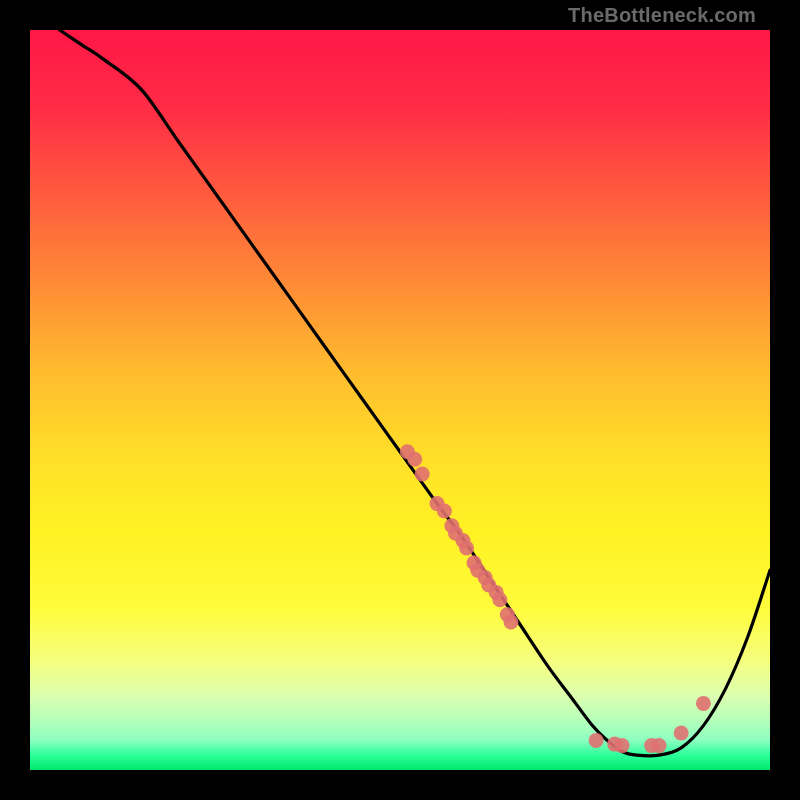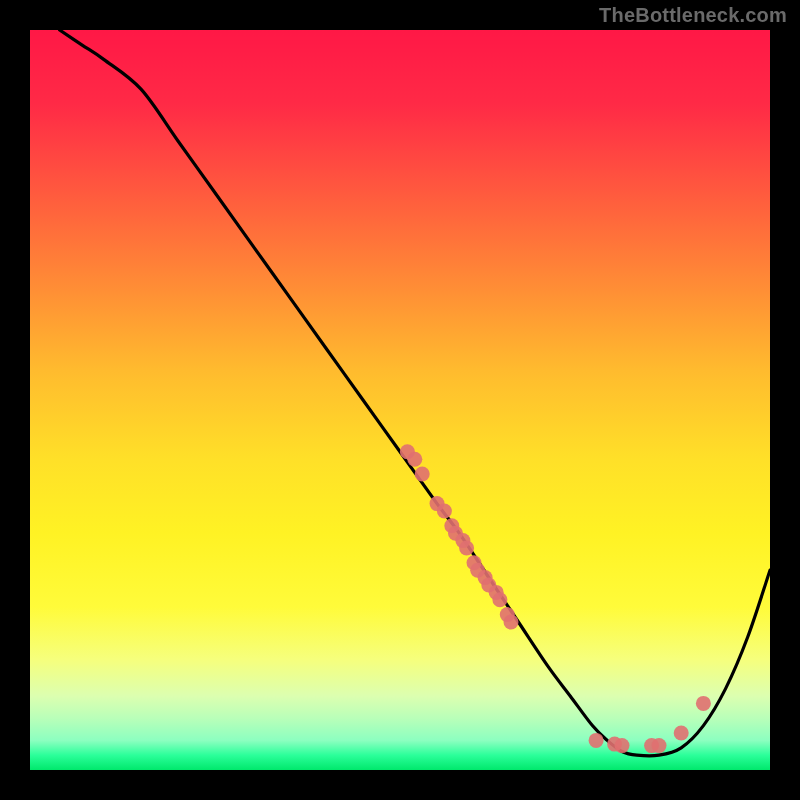--- a/index.html
+++ b/index.html
@@ -44,21 +44,21 @@
   svg.overlay {
     position: absolute;
     left: 0;
     top: 0;
     width: 740px;
     height: 740px;
   }
   .watermark {
     position: absolute;
     top: 4px;
-    right: 13px;
+    right: 44px;
     font: 600 20px -apple-system, BlinkMacSystemFont, "Segoe UI", Helvetica, Arial, sans-serif;
     color: #6a6a6a;
     letter-spacing: 0.2px;
   }
 </style>
 </head>
 <body>
 
 <div class="chart-wrap">
   <div class="watermark">TheBottleneck.com</div>

